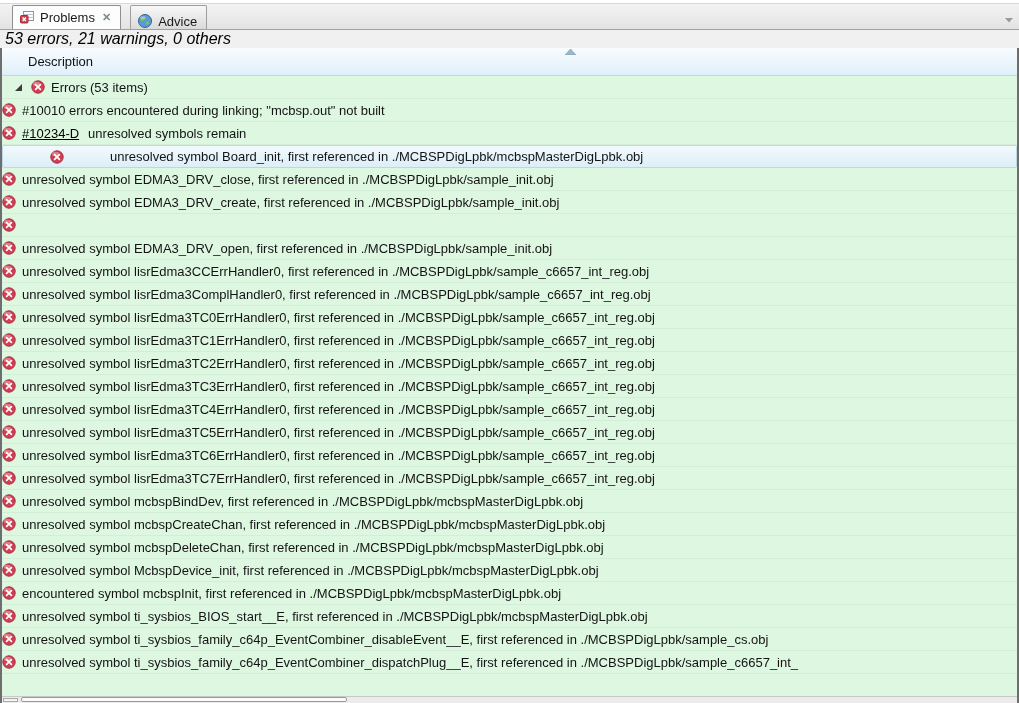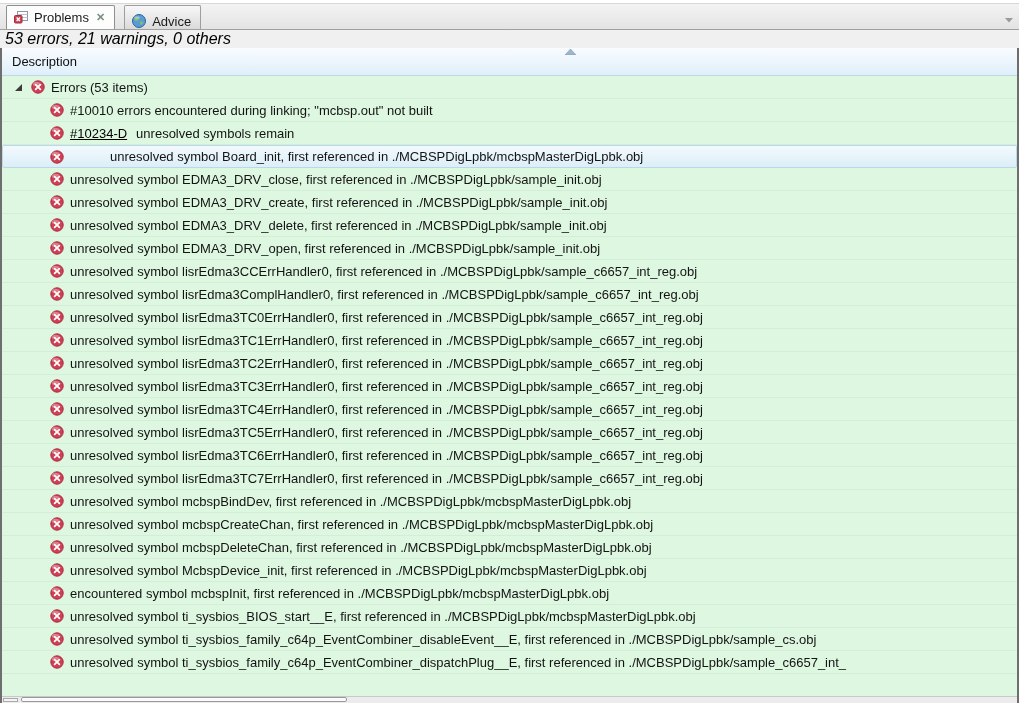--- a/index.html
+++ b/index.html
@@ -1,40 +1,40 @@
 <!DOCTYPE html>
 <html><head>
 <meta charset="utf-8">
 <style>
   html,body{margin:0;padding:0;width:1019px;height:703px;overflow:hidden;
     background:#ffffff;font-family:"Liberation Sans",sans-serif;}
   .topwhite{height:3px;background:#ffffff;}
   .tabbar{height:25px;background:linear-gradient(#f3f3f3,#e3e3e3);
     border-top:1px solid #d8d8d8;border-bottom:1px solid #a0a0a0;
-    display:flex;align-items:flex-end;padding-left:6px;position:relative;box-sizing:content-box;}
+    display:flex;align-items:flex-end;padding-left:12px;position:relative;box-sizing:content-box;}
   .tab{height:24px;display:flex;align-items:center;padding:0 9px 0 6px;font-size:13px;color:#1a1a1a;box-sizing:border-box;}
   .tab.active{background:#fdfdfd;border:1px solid #8f8f8f;border-bottom:none;border-radius:2px 2px 0 0;}
   .tab.inactive{background:linear-gradient(#f8f8f8,#dadada);border:1px solid #9e9e9e;border-bottom:none;
     border-radius:2px 2px 0 0;margin-left:9px;align-items:flex-end;}
   .tab .ticon{margin-right:5px;display:inline-flex;}
   .tab .close{margin-left:7px;color:#7b907e;font-size:11px;font-weight:bold;cursor:pointer;}
   .viewmenu{position:absolute;right:5px;top:6px;opacity:.7;}
   .summary{height:18px;line-height:18px;background:#f0f0f0;border-bottom:1px solid #9a9a9a;
     font-size:16px;color:#000;padding-left:5px;font-style:italic;}
   .panel{position:absolute;top:48px;bottom:0;left:0;right:0;
     border-left:2px solid #6e6e6e;border-right:2px solid #6e6e6e;
     background:#def7e1;display:flex;flex-direction:column;}
   .colheader{flex:0 0 27px;height:27px;background:linear-gradient(#f9fcff,#dfeffa);
     border-bottom:1px solid #c3d8e6;font-size:13px;color:#111;
-    display:flex;align-items:center;padding-left:10px;position:relative;}
+    display:flex;align-items:center;padding-left:26px;position:relative;}
   .sort-arrow{position:absolute;left:563px;top:1px;line-height:0;}
   .rows{flex:1 1 auto;overflow:hidden;}
   .row{height:23px;box-sizing:border-box;display:flex;align-items:center;
     border-bottom:1px solid #d3edd8;font-size:13px;color:#141414;
-    white-space:pre;overflow:hidden;padding-left:48px;background:#def7e1;}
+    white-space:pre;overflow:hidden;background:#def7e1;}
   .row.group{padding-left:12px;}
   .twisty{margin-right:8px;line-height:0;flex:0 0 auto;}
   .erricon{margin-right:6px;line-height:0;flex:0 0 auto;}
   .row.selected{background:linear-gradient(#f2fafd,#dceef8);
     border:1px solid #b9d9e9;border-radius:2px;padding-left:47px;gap:40px;}
   .errlink{color:#000000;text-decoration:underline;margin-right:9px;cursor:pointer;}
   .hscroll{flex:0 0 6px;background:#ececec;border-top:1px solid #c9c9c9;position:relative;}
   .hbtn{position:absolute;left:1px;top:1px;width:15px;height:4px;background:#f4f4f4;border:1px solid #aaaaaa;box-sizing:border-box;}
   .hthumb{position:absolute;left:19px;top:0;width:326px;height:5px;background:#fbfbfb;
     border:1px solid #9a9a9a;border-radius:2px;box-sizing:border-box;cursor:pointer;}
@@ -118,21 +118,21 @@
           </svg></span><span>unresolved symbol EDMA3_DRV_close, first referenced in ./MCBSPDigLpbk/sample_init.obj</span></div>
       <div class="row"><span class="erricon"><svg width="14" height="14" viewBox="0 0 14 14">
             <circle cx="7" cy="7" r="6.2" fill="#d04055" stroke="#aa2a3e"></circle>
             <ellipse cx="5.5" cy="4" rx="3.6" ry="2.2" fill="#ffffff" opacity="0.32"></ellipse>
             <path d="M4.6 4.6 L9.4 9.4 M9.4 4.6 L4.6 9.4" stroke="#ffffff" stroke-width="1.7" stroke-linecap="round"></path>
           </svg></span><span>unresolved symbol EDMA3_DRV_create, first referenced in ./MCBSPDigLpbk/sample_init.obj</span></div>
       <div class="row"><span class="erricon"><svg width="14" height="14" viewBox="0 0 14 14">
             <circle cx="7" cy="7" r="6.2" fill="#d04055" stroke="#aa2a3e"></circle>
             <ellipse cx="5.5" cy="4" rx="3.6" ry="2.2" fill="#ffffff" opacity="0.32"></ellipse>
             <path d="M4.6 4.6 L9.4 9.4 M9.4 4.6 L4.6 9.4" stroke="#ffffff" stroke-width="1.7" stroke-linecap="round"></path>
-          </svg></span><span>unresolved symbol EDMA3_DRV_delete, first referenced in ./MCBSPDigLpbk/sample_init.obj</span></div>
+          </svg></span></div>
       <div class="row"><span class="erricon"><svg width="14" height="14" viewBox="0 0 14 14">
             <circle cx="7" cy="7" r="6.2" fill="#d04055" stroke="#aa2a3e"></circle>
             <ellipse cx="5.5" cy="4" rx="3.6" ry="2.2" fill="#ffffff" opacity="0.32"></ellipse>
             <path d="M4.6 4.6 L9.4 9.4 M9.4 4.6 L4.6 9.4" stroke="#ffffff" stroke-width="1.7" stroke-linecap="round"></path>
           </svg></span><span>unresolved symbol EDMA3_DRV_open, first referenced in ./MCBSPDigLpbk/sample_init.obj</span></div>
       <div class="row"><span class="erricon"><svg width="14" height="14" viewBox="0 0 14 14">
             <circle cx="7" cy="7" r="6.2" fill="#d04055" stroke="#aa2a3e"></circle>
             <ellipse cx="5.5" cy="4" rx="3.6" ry="2.2" fill="#ffffff" opacity="0.32"></ellipse>
             <path d="M4.6 4.6 L9.4 9.4 M9.4 4.6 L4.6 9.4" stroke="#ffffff" stroke-width="1.7" stroke-linecap="round"></path>
           </svg></span><span>unresolved symbol lisrEdma3CCErrHandler0, first referenced in ./MCBSPDigLpbk/sample_c6657_int_reg.obj</span></div>

